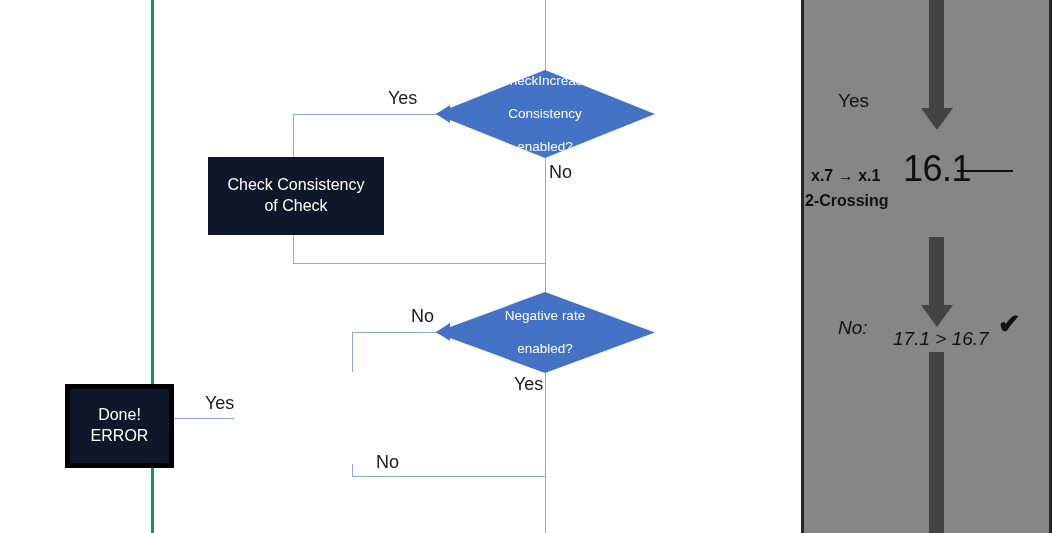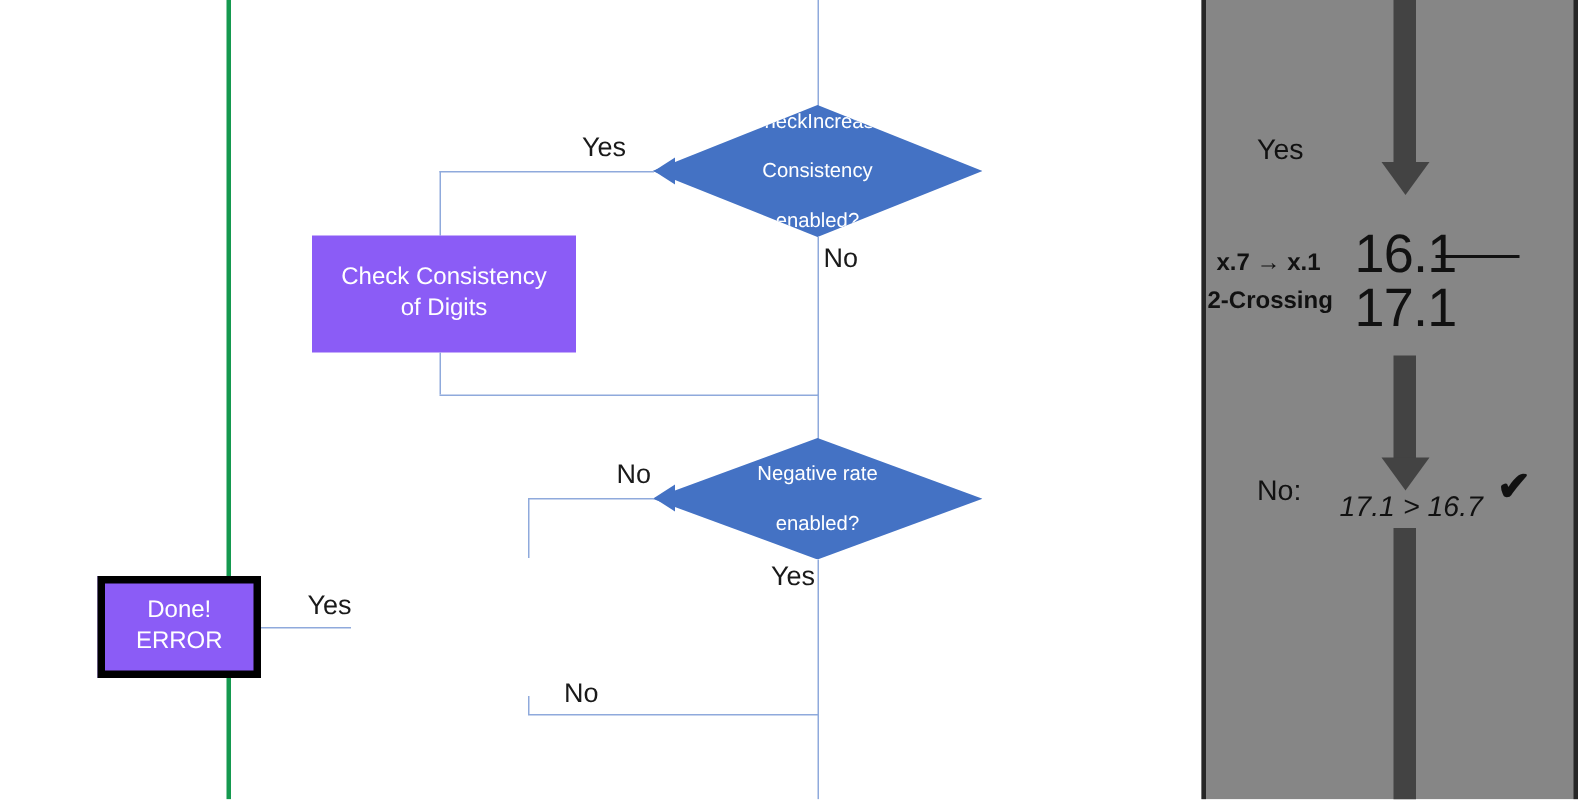--- a/index.html
+++ b/index.html
@@ -42,21 +42,21 @@
     font-size: 13.5px;
     -webkit-clip-path: polygon(50% 0%, 100% 50%, 50% 100%, 0% 50%);
     clip-path: polygon(50% 0%, 100% 50%, 50% 100%, 0% 50%);
     background: #4472C4;
   }
   .diamond span { display: block; padding: 0 8px; }
 
   
   .procbox {
     position: absolute;
-    background: #8b5cf6;
+    background: #0f172a;
     color: #ffffff;
     display: flex;
     align-items: center;
     justify-content: center;
     text-align: center;
     font-size: 16px;
     line-height: 1.3;
   }
   .procbox.thick { border: 5px solid #000000; box-sizing: border-box; }
 
@@ -137,21 +137,21 @@
   </div>
 
   <div class="hline" style="left:293px; top:114px; width:143px;"></div>
   <div class="vline" style="left:293px; top:114px; height:43px;"></div>
   <div class="arrowhead left" style="left:436px; top:105px;"></div>
   <div class="edge-label" style="left:388px; top:89px;">Yes</div>
 
   <div class="edge-label" style="left:549px; top:163px;">No</div>
 
   <div class="procbox" style="left:208px; top:157px; width:176px; height:78px;">
-    <span><span>Check Consistency</span><br><span>of Digits</span></span>
+    <span><span>Check Consistency</span><br><span>of Check</span></span>
   </div>
 
   <div class="vline" style="left:293px; top:235px; height:28px;"></div>
   <div class="hline" style="left:293px; top:263px; width:253px;"></div>
 
   <div class="diamond" style="left:435px; top:292px; width:220px; height:81px;">
     <span><span>Negative rate</span><br><span>enabled?</span></span>
   </div>
 
   <div class="hline" style="left:352px; top:332px; width:84px;"></div>
@@ -162,41 +162,40 @@
   <div class="edge-label" style="left:514px; top:375px;">Yes</div>
 
 
   <div class="hline" style="left:174px; top:418px; width:60px;"></div>
   <div class="edge-label" style="left:205px; top:394px;">Yes</div>
 
   <div class="vline" style="left:352px; top:464px; height:12px;"></div>
   <div class="hline" style="left:352px; top:476px; width:194px;"></div>
   <div class="edge-label" style="left:376px; top:453px;">No</div>
 
-  <div class="procbox thick" style="left:65px; top:384px; width:109px; height:68px;">
+  <div class="procbox thick" style="left:65px; top:384px; width:109px; height:84px;">
     <span><span>Done!</span><br><span>ERROR</span></span>
   </div>
 
   <div id="gray-panel">
 
     <div class="gp-bar" style="left:125px; top:-1px; height:112px;"></div>
     <div class="gp-arrowhead" style="left:117px; top:108px;"></div>
 
     <div class="gp-text gp-yes" style="left:34px; top:90px;">Yes</div>
 
     <div class="gp-text gp-smalllab" style="left:7px; top:165px;">x.7 → x.1</div>
     <div class="gp-text gp-smalllab" style="left:1px; top:190px;">2-Crossing</div>
 
     <div class="gp-text gp-bignum strike" style="left:99px; top:152px;">16.1</div>
-    <div class="gp-text gp-bignum" style="left:99px; top:188px;">17.1</div>
 
     <div class="gp-bar" style="left:125px; top:237px; height:72px;"></div>
     <div class="gp-arrowhead" style="left:117px; top:305px;"></div>
 
-    <div class="gp-text gp-cmp" style="left:34px; top:317px;">No:</div>
+    <div class="gp-text gp-cmp" style="left:34px; top:317px;font-style:italic;">No:</div>
     <div class="gp-text gp-cmp" style="left:89px; top:328px;font-style:italic;">17.1 &gt; 16.7</div>
     <div class="gp-text gp-check" style="left:194px; top:311px;">✔</div>
 
     <div class="gp-bar" style="left:125px; top:352px; height:182px;"></div>
 
   </div>
 
 </div>
 
 </body></html>

